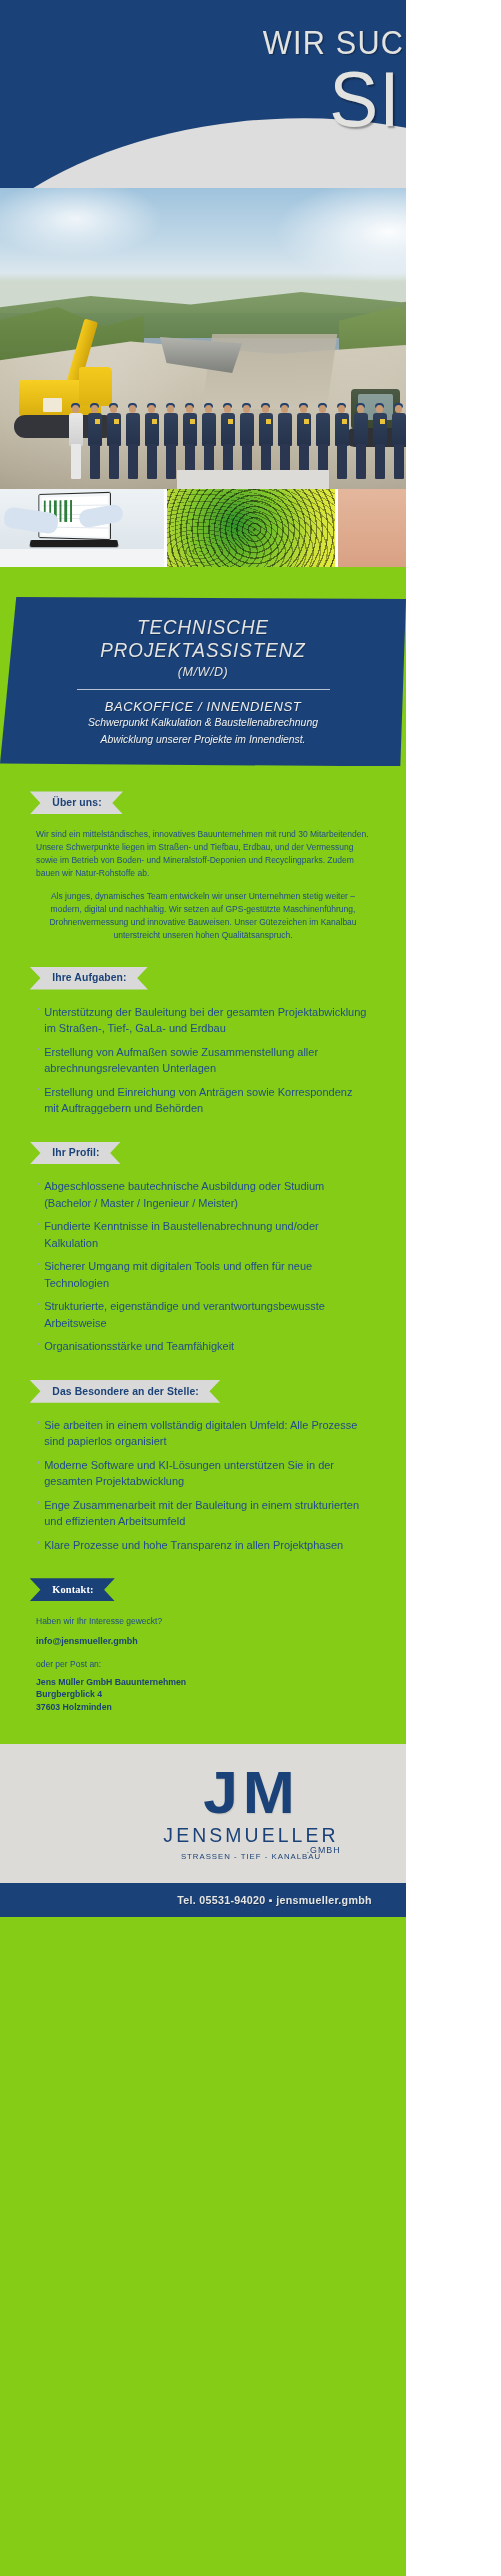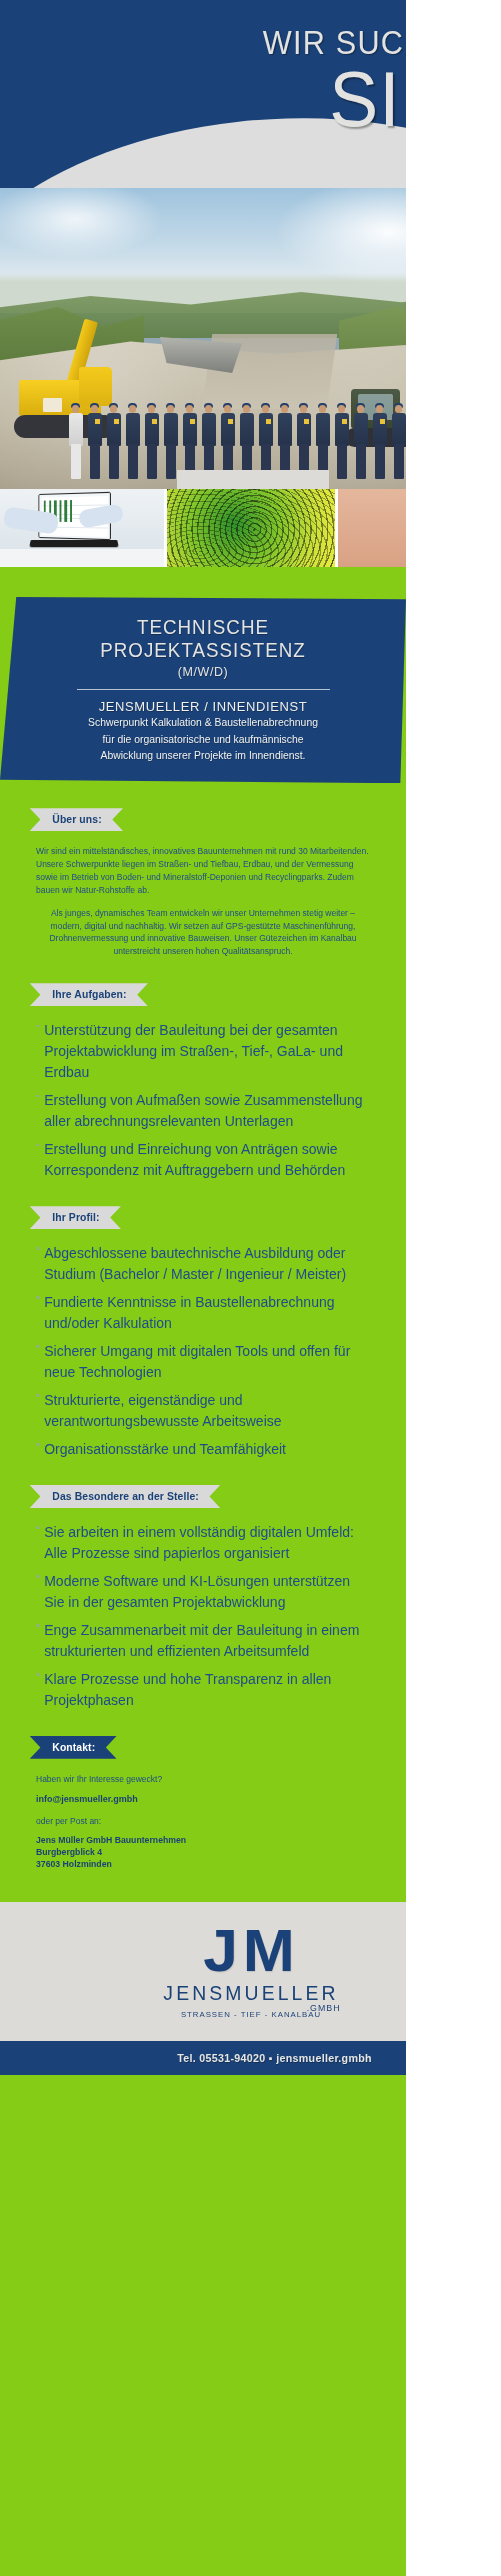--- a/index.html
+++ b/index.html
@@ -224,20 +224,21 @@
   
   .title-banner-wrap { padding: 30px 0 0 0; display: flex; justify-content: center; }
   .title-banner {
     position: relative;
     width: 437px;
     background: #1b4278;
     color: #e4e4e2;
     text-align: center;
     padding: 19px 35px 19px 35px;
     clip-path: polygon(4.0% 0%, 100% 1.2%, 98.6% 100%, 0% 98.2%);
+    font-style: italic;
   }
   .job-title {
     font-size: 19.4px; line-height: 1.17; letter-spacing: 1px;
     font-weight: 400; color: #e4e4e2;
     text-shadow: 0.6px 0.6px 0.6px rgba(0,0,0,.28);
     transform: scaleX(0.97);
   }
   .job-mwd {
     font-size: 12.5px; letter-spacing: 0.6px; margin-top: 3.1px;
     color: #e4e4e2; font-weight: 400;
@@ -265,38 +266,38 @@
     display: inline-block;
     background: #d9d9d9;
     color: #1b4278;
     font-size: 10.4px;
     font-weight: 700;
     letter-spacing: 0.1px;
     padding: 5.6px 21.3px 6.3px 22.6px;
     margin-left: -6.3px;
     clip-path: polygon(0% 0%, 100% 0%, calc(100% - 10.7px) 50%, 100% 100%, 0% 100%, 10.7px 50%);
   }
-  .chev.dark { background: #1b4278; color: #ffffff; }
+  .chev.dark { background: #1b4278; color: #ffffff; font-family: Liberation Serif, serif; }
 
   .sec { margin-top: 25px; }
   .sec:first-of-type { }
 
   p.body-text {
     font-size: 8.5px;
     line-height: 1.52;
     color: #1f4c8c;
     margin-top: 14px;
     max-width: 414px;
   }
   p.body-text + p.body-text { margin-top: 10px; text-align: center; }
 
   ul.bullets { list-style: none; margin-top: 14px; }
   ul.bullets li {
     position: relative;
-    font-size: 14px;
+    font-size: 11px;
     line-height: 1.5;
     color: #1f4c8c;
     padding-left: 8.2px;
     margin-bottom: 7px;
     max-width: 407px;
   }
   ul.bullets li::before {
     content: "";
     position: absolute;
     left: 0.6px; top: 4.4px;
@@ -543,23 +544,22 @@
       </div>
     </div>
   </div>
 
   <div class="title-banner-wrap">
     <div class="title-banner">
       <div class="job-title">TECHNISCHE</div>
       <div class="job-title">PROJEKTASSISTENZ</div>
       <div class="job-mwd">(M/W/D)</div>
       <div class="title-rule"></div>
-      <div class="job-dept">JENSMUELLER / INNENDIENST</div>
+      <div class="job-dept">BACKOFFICE / INNENDIENST</div>
       <div class="job-desc">Schwerpunkt Kalkulation &amp; Baustellenabrechnung</div>
-      <div class="job-desc">für die organisatorische und kaufmännische</div>
       <div class="job-desc">Abwicklung unserer Projekte im Innendienst.</div>
     </div>
   </div>
 
   <div class="content">
 
     <div class="sec">
       <div class="chev">Über uns:</div>
       <p class="body-text">Wir sind ein mittelständisches, innovatives Bauunternehmen mit rund 30 Mitarbeitenden. Unsere Schwerpunkte liegen im Straßen- und Tiefbau, Erdbau, und der Vermessung sowie im Betrieb von Boden- und Mineralstoff-Deponien und Recyclingparks. Zudem bauen wir Natur-Rohstoffe ab.</p>
       <p class="body-text">Als junges, dynamisches Team entwickeln wir unser Unternehmen stetig weiter – modern, digital und nachhaltig. Wir setzen auf GPS-gestützte Maschinenführung, Drohnenvermessung und innovative Bauweisen. Unser Gütezeichen im Kanalbau unterstreicht unseren hohen Qualitätsanspruch.</p>

